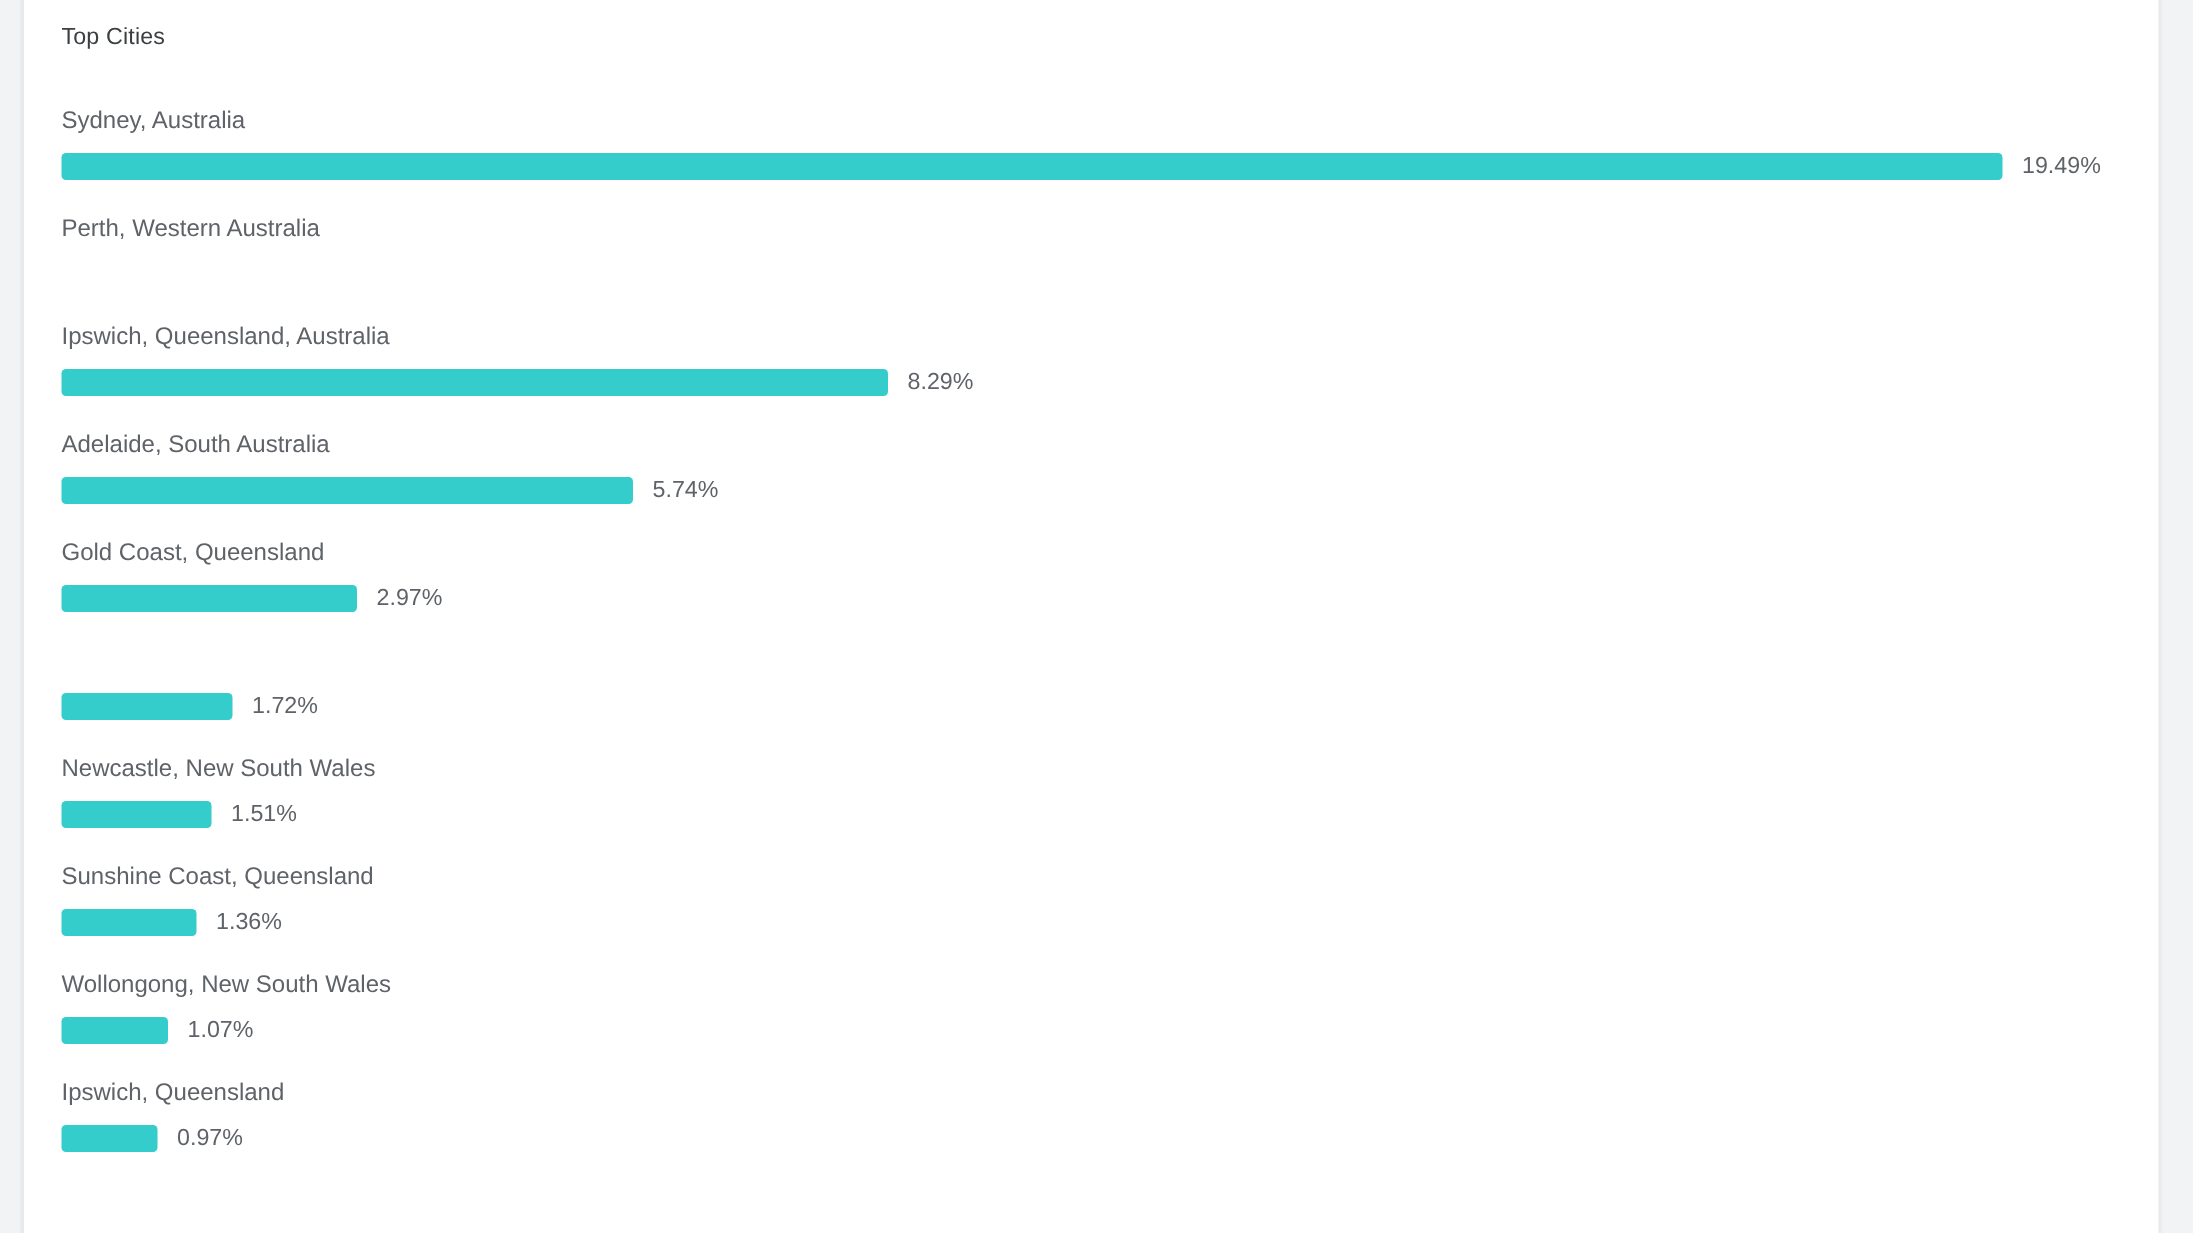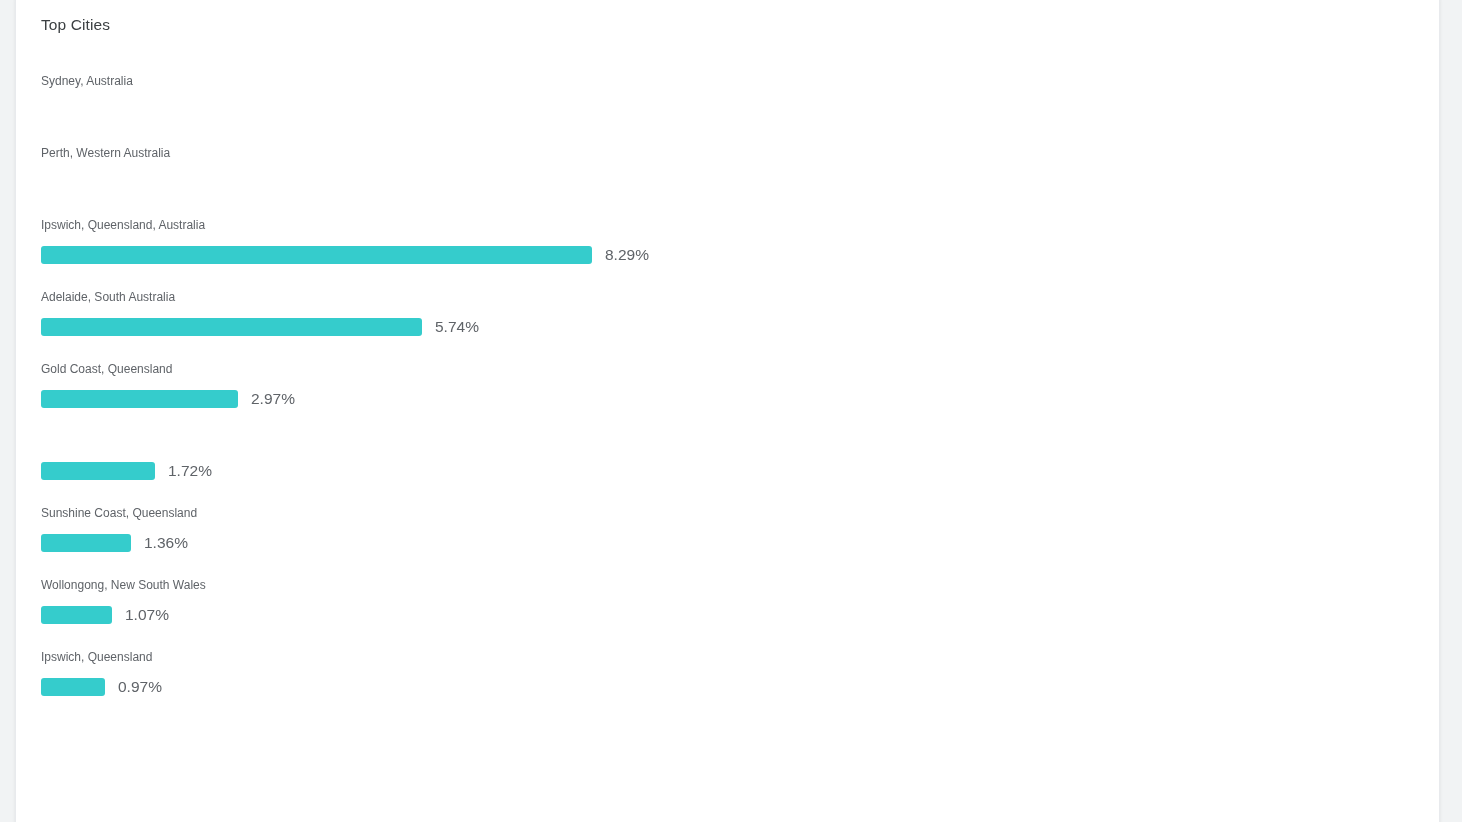--- a/index.html
+++ b/index.html
@@ -50,21 +50,21 @@
     right: 0;
   }
   .row {
     position: relative;
     height: 72px;
   }
   .row-label {
     position: absolute;
     left: 0;
     top: 0;
-    font-size: 12px;
+    font-size: 16px;
     color: #5f6368;
     white-space: nowrap;
     line-height: 20px;
   }
   .bar-line {
     position: absolute;
     left: 0;
     top: 31px;
     display: flex;
     align-items: center;
@@ -86,20 +86,24 @@
 </style>
 </head>
 <body>
 
 <div id="card">
   <div id="card-inner">
     <div id="page-title">Top Cities</div>
     <div id="rows">
         <div class="row">
           <div class="row-label">Sydney, Australia</div>
+          <div class="bar-line">
+            <div class="bar" style="width: 1294px; background: rgb(53, 204, 204);"></div>
+            <div class="bar-value">19.49%</div>
+          </div>
         </div>
         <div class="row">
           <div class="row-label">Perth, Western Australia</div>
         </div>
         <div class="row">
           <div class="row-label">Ipswich, Queensland, Australia</div>
           <div class="bar-line">
             <div class="bar" style="width: 551px; background: rgb(53, 204, 204);"></div>
             <div class="bar-value">8.29%</div>
           </div>
@@ -118,20 +122,27 @@
             <div class="bar-value">2.97%</div>
           </div>
         </div>
         <div class="row">
           <div class="bar-line">
             <div class="bar" style="width: 114px; background: rgb(53, 204, 204);"></div>
             <div class="bar-value">1.72%</div>
           </div>
         </div>
         <div class="row">
+          <div class="row-label">Newcastle, New South Wales</div>
+          <div class="bar-line">
+            <div class="bar" style="width: 100px; background: rgb(53, 204, 204);"></div>
+            <div class="bar-value">1.51%</div>
+          </div>
+        </div>
+        <div class="row">
           <div class="row-label">Sunshine Coast, Queensland</div>
           <div class="bar-line">
             <div class="bar" style="width: 90px; background: rgb(53, 204, 204);"></div>
             <div class="bar-value">1.36%</div>
           </div>
         </div>
         <div class="row">
           <div class="row-label">Wollongong, New South Wales</div>
           <div class="bar-line">
             <div class="bar" style="width: 71px; background: rgb(53, 204, 204);"></div>

